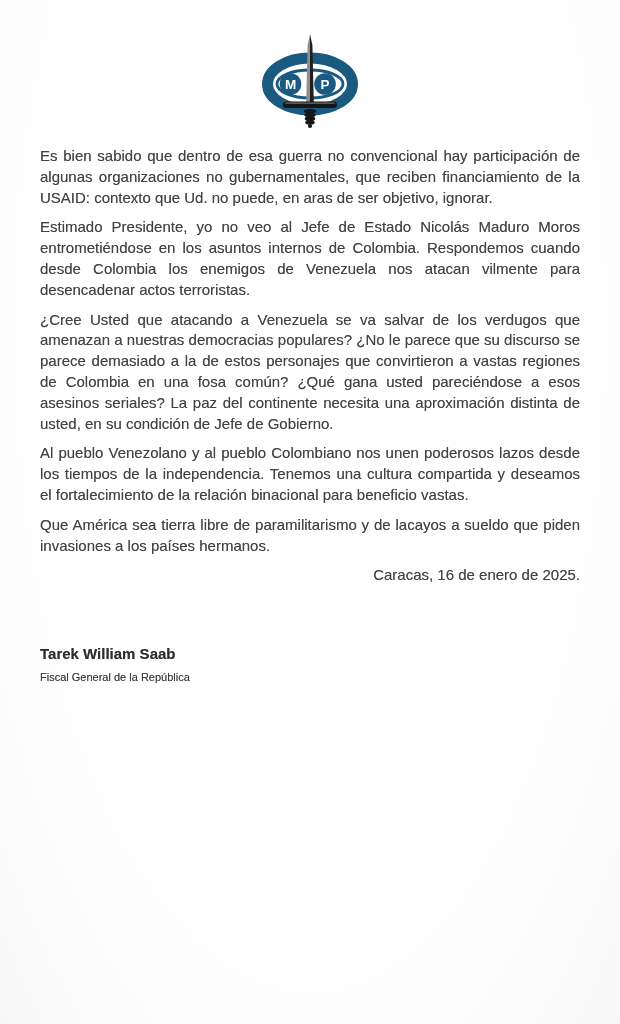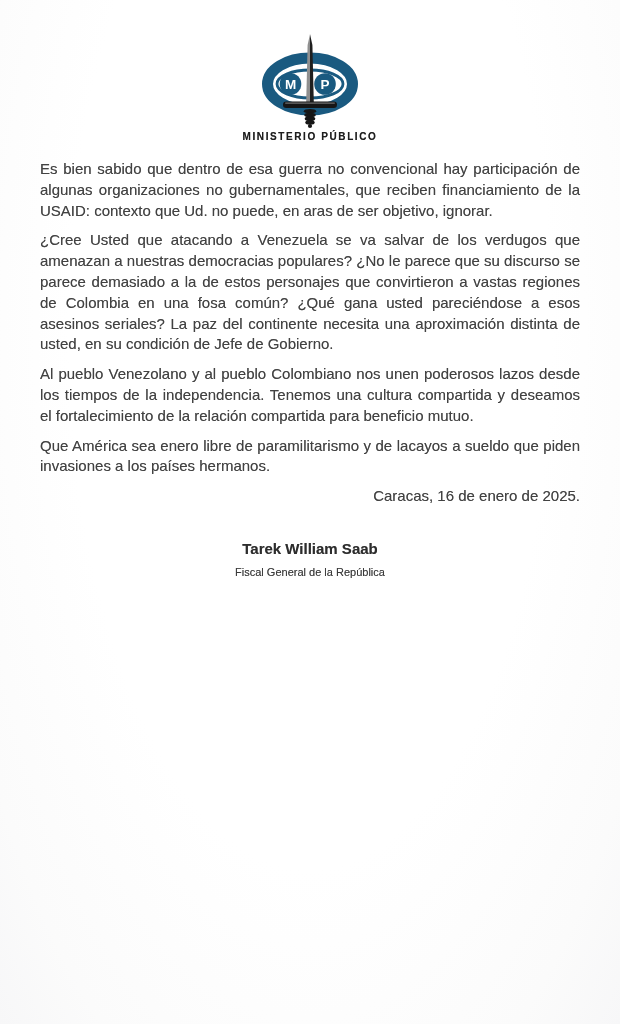--- a/index.html
+++ b/index.html
@@ -46,22 +46,22 @@
     text-shadow: 0 0 0.5px rgba(70,70,70,0.55);
   }
   .body-text p {
     margin: 0 0 9px 0;
   }
   .dateline {
     margin-top: 26px;
     text-align: right;
   }
   .signature {
-    margin-top: 32px;
-    text-align: center;
+    margin-top: 58px;
+    text-align: left;
   }
   .sig-name {
     font-size: 15px;
     font-weight: bold;
     color: #2d2d2d;
   }
   .sig-title {
     font-size: 11px;
     color: #3a3a3a;
     margin-top: 2px;
@@ -104,28 +104,28 @@
         <polygon points="50,1 52.4,12 53.8,69 50,69" fill="#1f1f1f"></polygon>
         <rect x="23" y="68.4" width="54" height="6.6" rx="3.2" fill="#161616"></rect>
         <rect x="25" y="69.4" width="50" height="1.4" rx="0.7" fill="#6d6d6d"></rect>
         <ellipse cx="50" cy="78.2" rx="6.2" ry="2.3" fill="#161616"></ellipse>
         <ellipse cx="50" cy="82" rx="5.8" ry="2.3" fill="#161616"></ellipse>
         <ellipse cx="50" cy="85.8" rx="5.3" ry="2.3" fill="#161616"></ellipse>
         <ellipse cx="50" cy="89.5" rx="4.7" ry="2.2" fill="#161616"></ellipse>
         <circle cx="50" cy="93" r="2.1" fill="#161616"></circle>
       </g>
     </svg>
-    <div class="lh-title">MINISTERIO PÚBLICO</div>
   </div>
 
   <div class="body-text">
     <p>Es bien sabido que dentro de esa guerra no convencional hay participación de algunas organizaciones no gubernamentales, que reciben financiamiento de la USAID: contexto que Ud. no puede, en aras de ser objetivo, ignorar.</p>
+    <p>Estimado Presidente, yo no veo al Jefe de Estado Nicolás Maduro Moros entrometiéndose en los asuntos internos de Colombia. Respondemos cuando desde Colombia los enemigos de Venezuela nos atacan vilmente para desencadenar actos terroristas.</p>
     <p>¿Cree Usted que atacando a Venezuela se va salvar de los verdugos que amenazan a nuestras democracias populares? ¿No le parece que su discurso se parece demasiado a la de estos personajes que convirtieron a vastas regiones de Colombia en una fosa común? ¿Qué gana usted pareciéndose a esos asesinos seriales? La paz del continente necesita una aproximación distinta de usted, en su condición de Jefe de Gobierno.</p>
-    <p>Al pueblo Venezolano y al pueblo Colombiano nos unen poderosos lazos desde los tiempos de la independencia. Tenemos una cultura compartida y deseamos el fortalecimiento de la relación compartida para beneficio mutuo.</p>
-    <p>Que América sea enero libre de paramilitarismo y de lacayos a sueldo que piden invasiones a los países hermanos.</p>
+    <p>Al pueblo Venezolano y al pueblo Colombiano nos unen poderosos lazos desde los tiempos de la independencia. Tenemos una cultura compartida y deseamos el fortalecimiento de la relación binacional para beneficio vastas.</p>
+    <p>Que América sea tierra libre de paramilitarismo y de lacayos a sueldo que piden invasiones a los países hermanos.</p>
 
     <p class="dateline">Caracas, 16 de enero de 2025.</p>
 
     <div class="signature">
       <div class="sig-name">Tarek William Saab</div>
       <div class="sig-title">Fiscal General de la República</div>
     </div>
   </div>
 
 </div>

